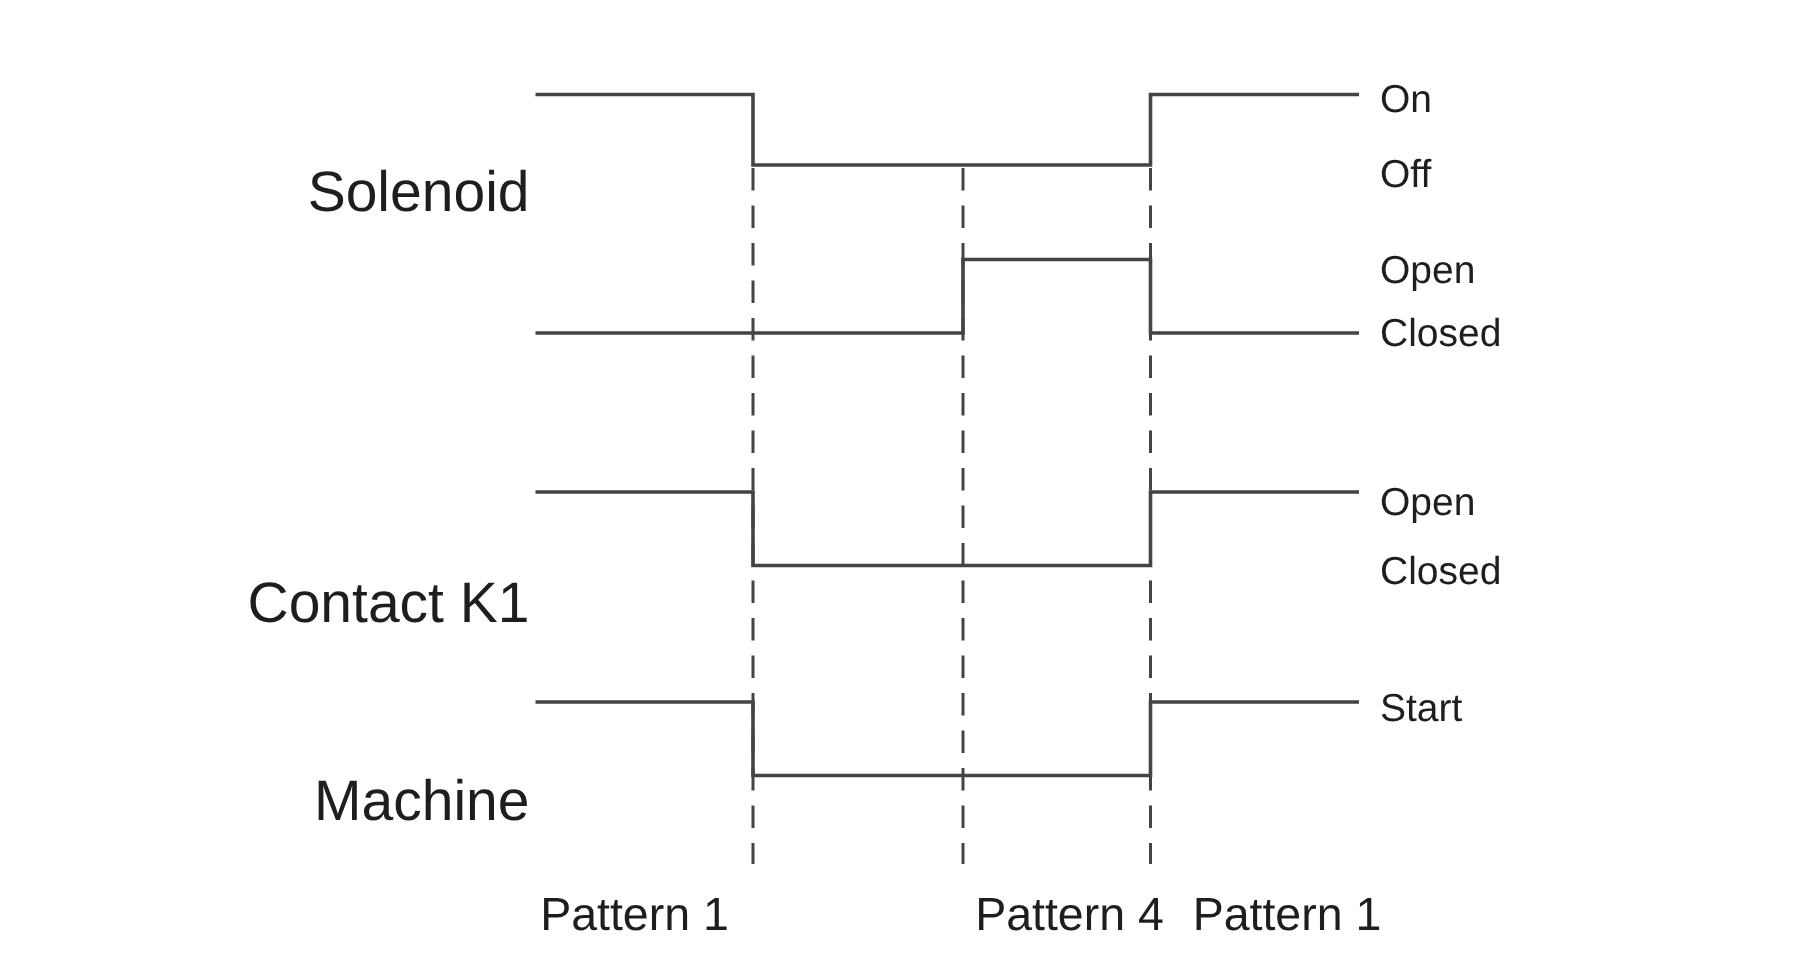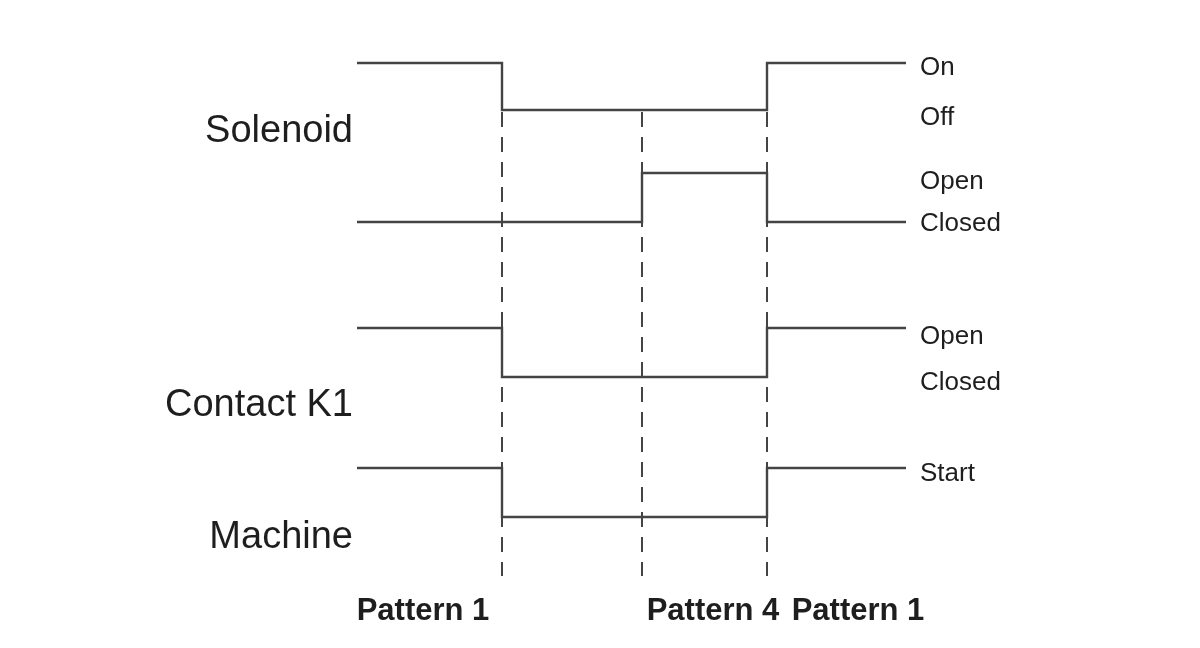--- a/index.html
+++ b/index.html
@@ -44,21 +44,20 @@
   }
   .state-label {
     font-size: 26px;
     left: 920px;
     transform: translateY(-50%);
   }
   .pattern-label {
     font-size: 31px;
     top: 610px;
     transform: translate(-50%, -50%);
-    font-weight: bold;
   }
 </style>
 </head>
 <body>
 
 <div class="stage" style="--line: #444444; --text: #1e1e1e; --bg: #ffffff;">
 
   <svg class="wires" width="1200" height="648" viewBox="0 0 1200 648">
     <line class="boundary" x1="502" y1="112" x2="502" y2="576"></line>
     <line class="boundary" x1="642" y1="112" x2="642" y2="576"></line>

